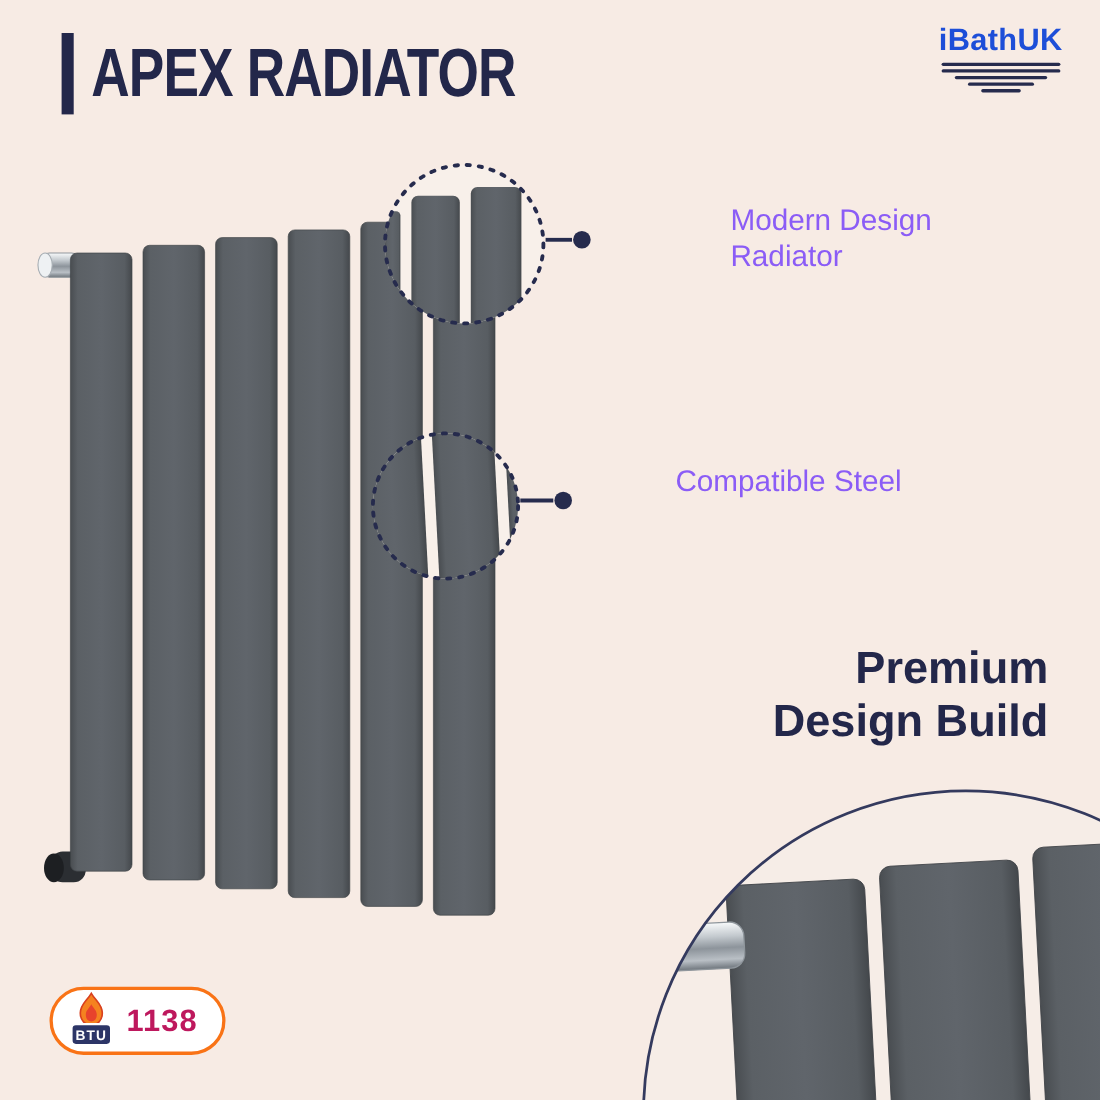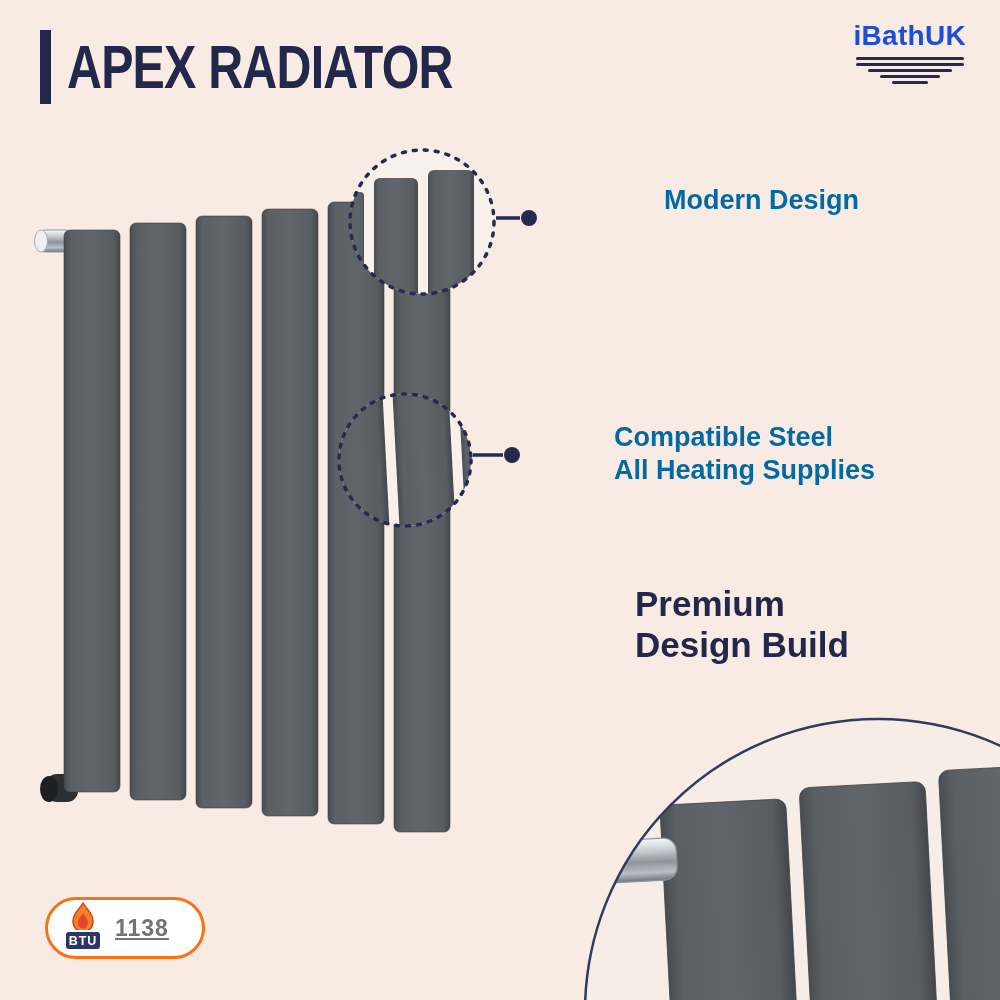--- a/index.html
+++ b/index.html
@@ -3,47 +3,47 @@
 <meta charset="utf-8">
 <style>
   * { margin:0; padding:0; box-sizing:border-box; }
   html,body { width:1000px; height:1000px; }
   body { font-family:"Liberation Sans", sans-serif; background:#ffffff; }
 
   .canvas { position:relative; width:1000px; height:1000px; background:#f7ebe4; overflow:hidden; }
   .art { position:absolute; inset:0; width:1000px; height:1000px; }
 
   
-  .title-block { position:absolute; left:40px; top:30px; display:flex; gap:16px; align-items:stretch; }
+  .title-block { position:absolute; left:56px; top:30px; display:flex; gap:16px; align-items:stretch; }
   .title-bar { width:11px; height:74px; background:#23274a; }
   .page-title { font-size:62px; font-weight:800; color:#23274a; letter-spacing:-1px;
                 transform:scaleX(.78); transform-origin:left center; white-space:nowrap; line-height:74px; }
 
   
   .logo { position:absolute; right:34px; top:20px; text-align:center; }
   .logo-text { font-size:28px; font-weight:800; color:#1d4ed8; letter-spacing:.3px; }
   .logo-lines { margin-top:5px; display:flex; flex-direction:column; align-items:center; gap:3px; }
   .logo-lines span { display:block; height:3px; background:#262b4d; border-radius:2px; }
   .ll1,.ll2 { width:108px; } .ll3 { width:84px; } .ll4 { width:60px; } .ll5 { width:36px; }
 
   
-  .callout { position:absolute; color:#0369a1; font-weight:700; font-size:27px; line-height:1.24; }
+  .callout { position:absolute; color:#8b5cf6; font-weight:400; font-size:27px; line-height:1.24; }
   .callout-1 { left:664px; top:184px; }
   .callout-2 { left:614px; top:421px; }
 
   
-  .premium { position:absolute; left:635px; top:583px; width:318px; text-align:left;
-             color:#23274a; font-size:35px; font-weight:600; line-height:1.18; }
+  .premium { position:absolute; left:635px; top:583px; width:318px; text-align:right;
+             color:#23274a; font-size:41px; font-weight:600; line-height:1.18; }
 
   
   .btu-badge { position:absolute; left:45px; top:897px; width:160px; height:62px;
                background:#ffffff; border:3px solid #f97316; border-radius:40px;
                display:flex; align-items:center; gap:10px; padding:0 13px; }
   .btu-emblem { width:44px; height:52px; flex:0 0 auto; position:relative; top:-1px; }
-  .btu-value { font-size:23px; font-weight:800; color:#737373; letter-spacing:1px;text-decoration:underline; }
+  .btu-value { font-size:28px; font-weight:800; color:#be185d; letter-spacing:1px; }
 </style>
 </head>
 <body>
 
 <div class="canvas">
 
   <svg class="art" viewBox="0 0 1000 1000" aria-hidden="true">
     <defs>
       <linearGradient id="panelGrad" x1="0" y1="0" x2="1" y2="0">
         <stop offset="0" stop-color="#494d51"></stop>
@@ -144,24 +144,24 @@
       <span class="ll1"></span>
         <span class="ll2"></span>
         <span class="ll3"></span>
         <span class="ll4"></span>
         <span class="ll5"></span>
     </div>
   </div>
 
   <div class="callout callout-1">
     <div>Modern Design</div>
+    <div>Radiator</div>
   </div>
   <div class="callout callout-2">
     <div>Compatible Steel</div>
-    <div>All Heating Supplies</div>
   </div>
 
   <div class="premium">
     <div>Premium</div>
     <div>Design Build</div>
   </div>
 
   <div class="btu-badge">
     <svg class="btu-emblem" viewBox="0 0 44 52" aria-hidden="false">
       <path d="M22 2 C 18 9, 12 12, 12 20 C 12 26.6 16.5 31 22 31 C 27.5 31 32 26.6 32 20 C 32 12 26 9 22 2 Z" fill="#f58220" stroke="#d9401f" stroke-width="1.5"></path>

